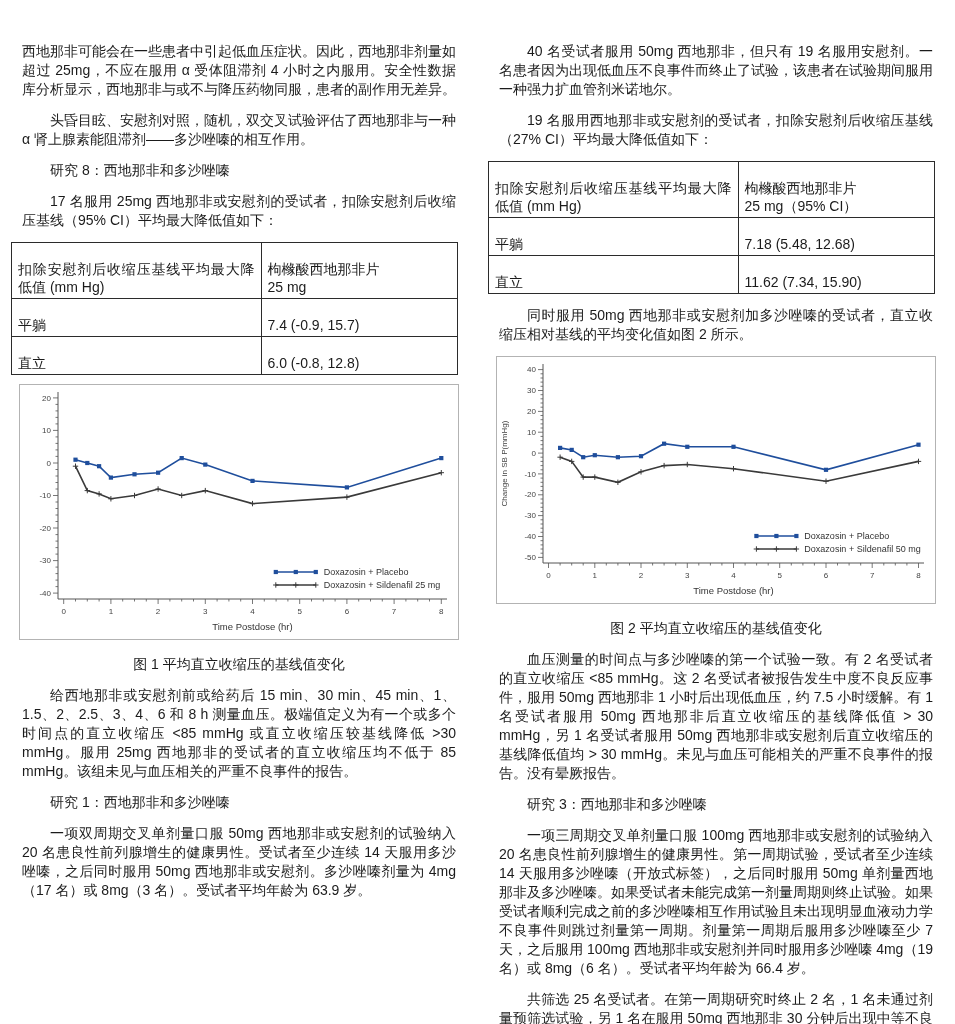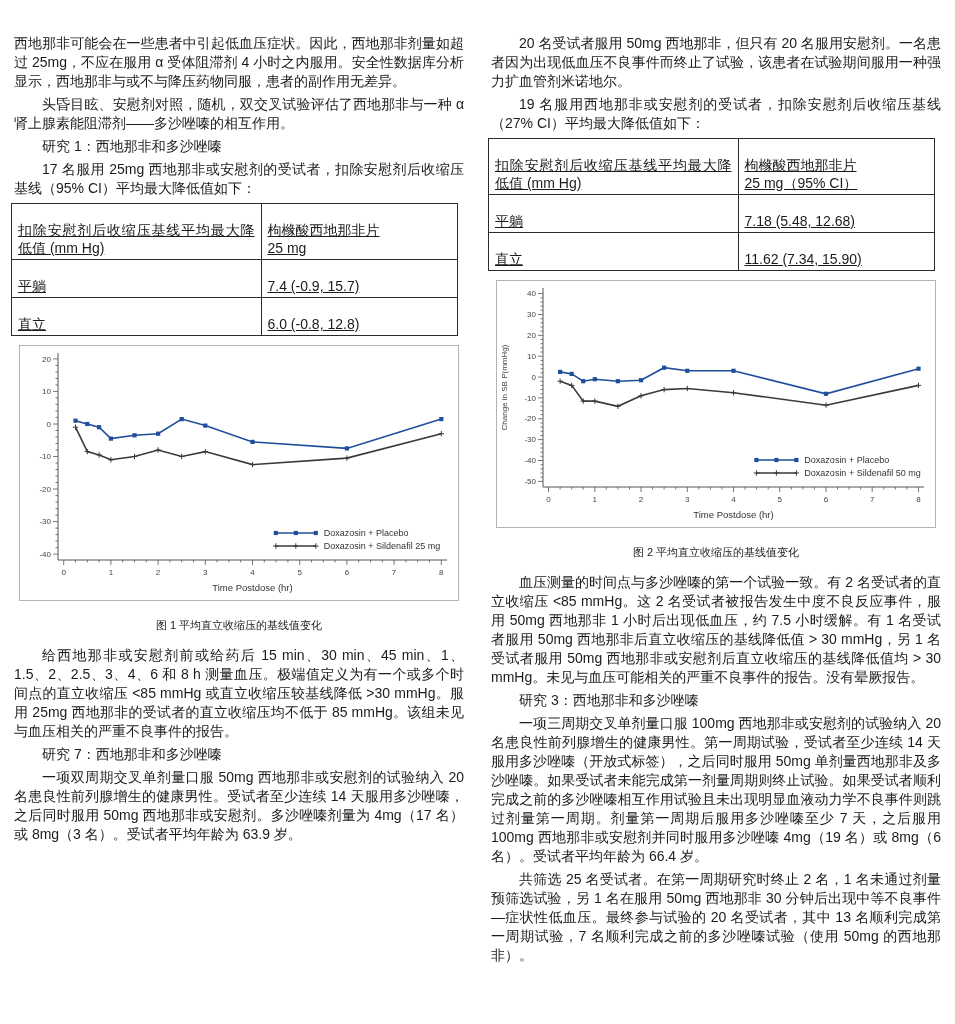--- a/index.html
+++ b/index.html
@@ -3,41 +3,41 @@
 <meta charset="utf-8">
 <style>
   html,body{margin:0;padding:0;}
   body{
     width:955px;height:1024px;background:#ffffff;
     font-family:"Liberation Sans","DejaVu Sans",sans-serif;
     color:#1b1b1b;overflow:hidden;
   }
   .columns{display:flex;gap:19px;padding:30px 10px 0 10px;box-sizing:border-box;}
   .col{width:458px;font-size:14px;line-height:19px;text-align:justify;}
-  .col p{margin:4px;text-indent:2em;}
+  .col p{margin:12px;text-indent:2em;}
   .col p.noindent{text-indent:0;}
   table.dtable{border-collapse:collapse;width:97.5%;margin:5px 0 4px 1px;
     font-size:14px;line-height:18px;}
-  table.dtable td{border:1.2px solid #2b2b2b;padding:17px 6px 2px 6px;vertical-align:top;text-decoration:underline;}
+  table.dtable td{border:1.2px solid #2b2b2b;padding:17px 6px 2px 6px;vertical-align:top;}
   table.dtable td.c1{width:56%;}
   td.preline{white-space:pre-line;}
   figure{margin:0;}
   .figure-box{width:438px;margin:9px auto 0 auto;border:1px solid #b3b3b3;background:#fff;}
   .figure-box svg{display:block;}
-  figcaption{text-align:center;margin:15px 0 11px 0;text-indent:0;font-size:11px;}
+  figcaption{text-align:center;margin:15px 0 11px 0;text-indent:0;font-size:14px;}
 </style>
 </head>
 <body>
 
 <div class="columns">
 
   <div class="col">
     <p class="noindent">西地那非可能会在一些患者中引起低血压症状。因此，西地那非剂量如超过 25mg，不应在服用 α 受体阻滞剂 4 小时之内服用。安全性数据库分析显示，西地那非与或不与降压药物同服，患者的副作用无差异。</p>
     <p>头昏目眩、安慰剂对照，随机，双交叉试验评估了西地那非与一种 α 肾上腺素能阻滞剂——多沙唑嗪的相互作用。</p>
-    <p>研究 1：西地那非和多沙唑嗪</p>
+    <p>研究 8：西地那非和多沙唑嗪</p>
     <p>17 名服用 25mg 西地那非或安慰剂的受试者，扣除安慰剂后收缩压基线（95% CI）平均最大降低值如下：</p>
 
     <table class="dtable">
       <tbody>
         <tr>
           <td class="c1">扣除安慰剂后收缩压基线平均最大降低值 (mm Hg)</td>
           <td class="preline">枸橼酸西地那非片
 25 mg</td>
         </tr>
         <tr>
@@ -193,46 +193,47 @@
               <line x1="293.1" y1="200.0" x2="298.5" y2="200.0" stroke="#3a3a3a" stroke-width="1"></line>
               <line x1="295.8" y1="197.3" x2="295.8" y2="202.7" stroke="#3a3a3a" stroke-width="1"></line>
               <text x="303.84000000000003" y="203" font-size="9" fill="#333" font-family="Liberation Sans, sans-serif">Doxazosin + Sildenafil 25 mg</text>
             </g>
           </svg>
       </div>
       <figcaption>图 1 平均直立收缩压的基线值变化</figcaption>
     </figure>
 
     <p>给西地那非或安慰剂前或给药后 15 min、30 min、45 min、1、1.5、2、2.5、3、4、6 和 8 h 测量血压。极端值定义为有一个或多个时间点的直立收缩压 &lt;85 mmHg 或直立收缩压较基线降低 &gt;30 mmHg。服用 25mg 西地那非的受试者的直立收缩压均不低于 85 mmHg。该组未见与血压相关的严重不良事件的报告。</p>
-    <p>研究 7：西地那非和多沙唑嗪</p>
+    <p>研究 1：西地那非和多沙唑嗪</p>
     <p>一项双周期交叉单剂量口服 50mg 西地那非或安慰剂的试验纳入 20 名患良性前列腺增生的健康男性。受试者至少连续 14 天服用多沙唑嗪，之后同时服用 50mg 西地那非或安慰剂。多沙唑嗪剂量为 4mg（17 名）或 8mg（3 名）。受试者平均年龄为 63.9 岁。</p>
   </div>
 
   <div class="col">
-    <p>20 名受试者服用 50mg 西地那非，但只有 20 名服用安慰剂。一名患者因为出现低血压不良事件而终止了试验，该患者在试验期间服用一种强力扩血管剂米诺地尔。</p>
+    <p>40 名受试者服用 50mg 西地那非，但只有 19 名服用安慰剂。一名患者因为出现低血压不良事件而终止了试验，该患者在试验期间服用一种强力扩血管剂米诺地尔。</p>
     <p>19 名服用西地那非或安慰剂的受试者，扣除安慰剂后收缩压基线（27% CI）平均最大降低值如下：</p>
 
     <table class="dtable">
       <tbody>
         <tr>
           <td class="c1">扣除安慰剂后收缩压基线平均最大降低值 (mm Hg)</td>
           <td class="preline">枸橼酸西地那非片
 25 mg（95% CI）</td>
         </tr>
         <tr>
           <td class="c1">平躺</td>
           <td>7.18 (5.48, 12.68)</td>
         </tr>
         <tr>
           <td class="c1">直立</td>
           <td>11.62 (7.34, 15.90)</td>
         </tr>
       </tbody>
     </table>
 
+    <p>同时服用 50mg 西地那非或安慰剂加多沙唑嗪的受试者，直立收缩压相对基线的平均变化值如图 2 所示。</p>
 
     <figure>
       <div class="figure-box">
         <svg width="436" height="246" viewBox="0 0 436 246">
             <g>
               <line x1="46" y1="7" x2="46" y2="206" stroke="#555555" stroke-width="1"></line>
               <line x1="46" y1="206" x2="427" y2="206" stroke="#555555" stroke-width="1"></line>
               <line x1="41" y1="200.4" x2="46" y2="200.4" stroke="#555555" stroke-width="0.8"></line>
               <text x="39" y="203.0" font-size="8" text-anchor="end" fill="#444" font-family="Liberation Sans, sans-serif">-50</text>
               <line x1="43.5" y1="196.2" x2="46" y2="196.2" stroke="#555555" stroke-width="0.8"></line>

